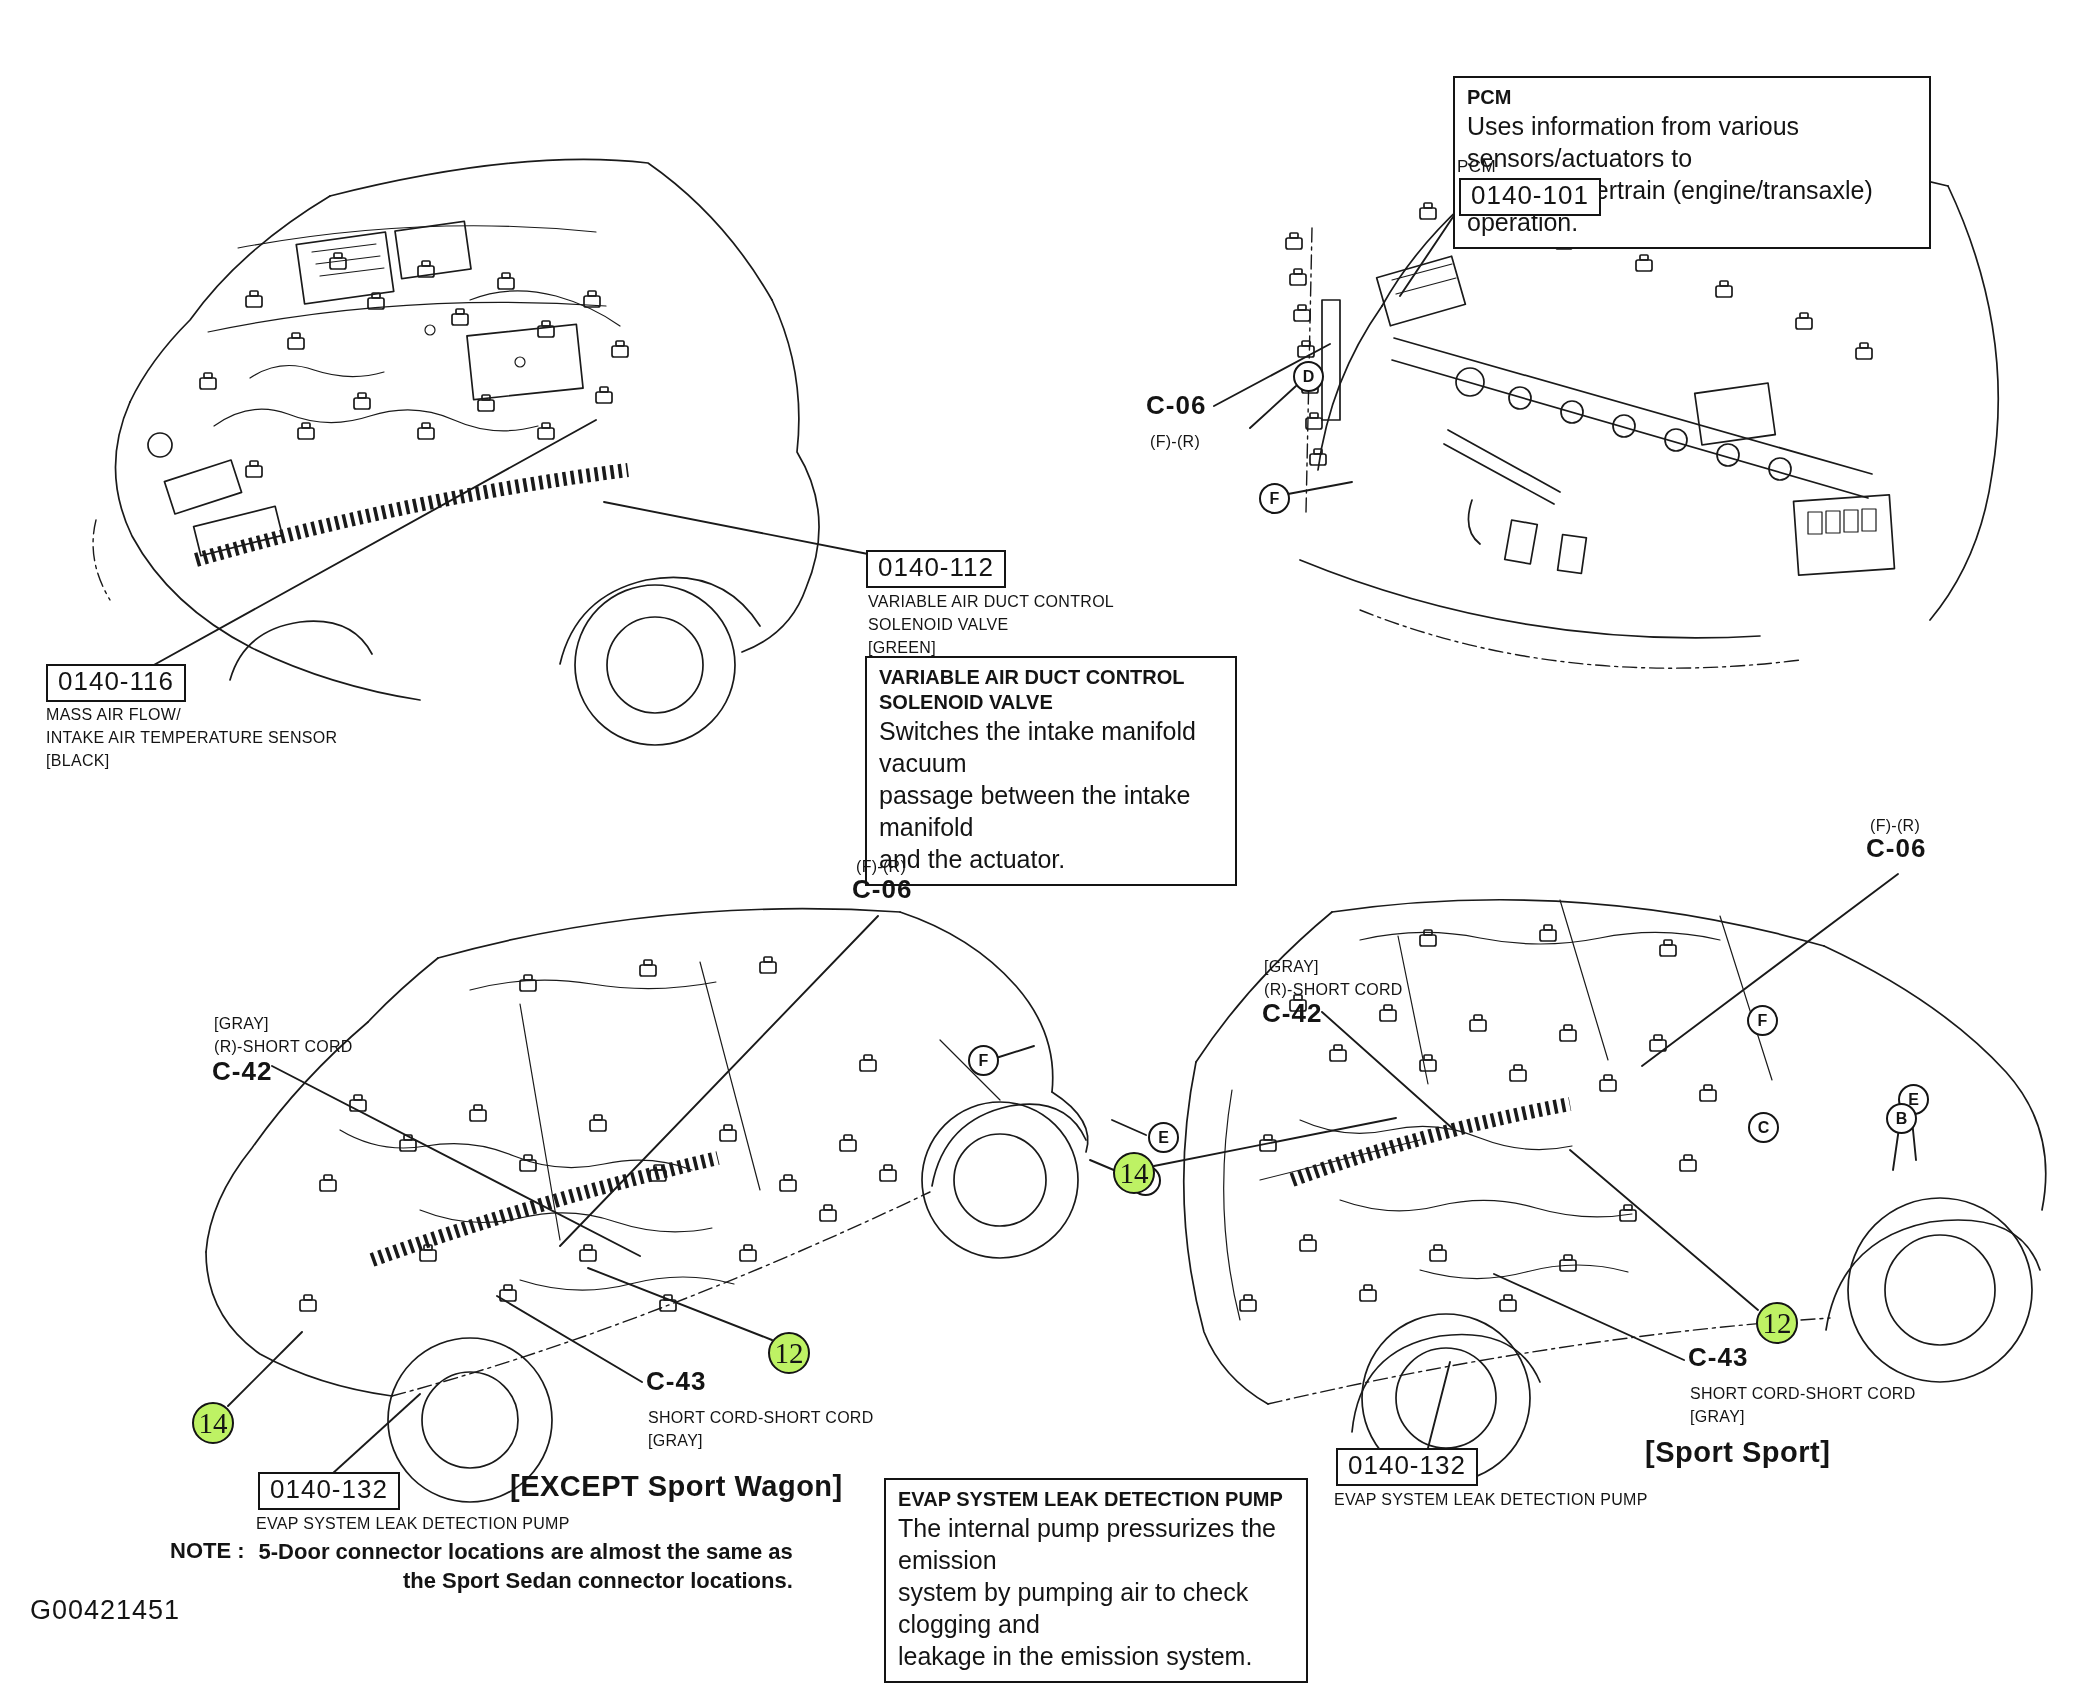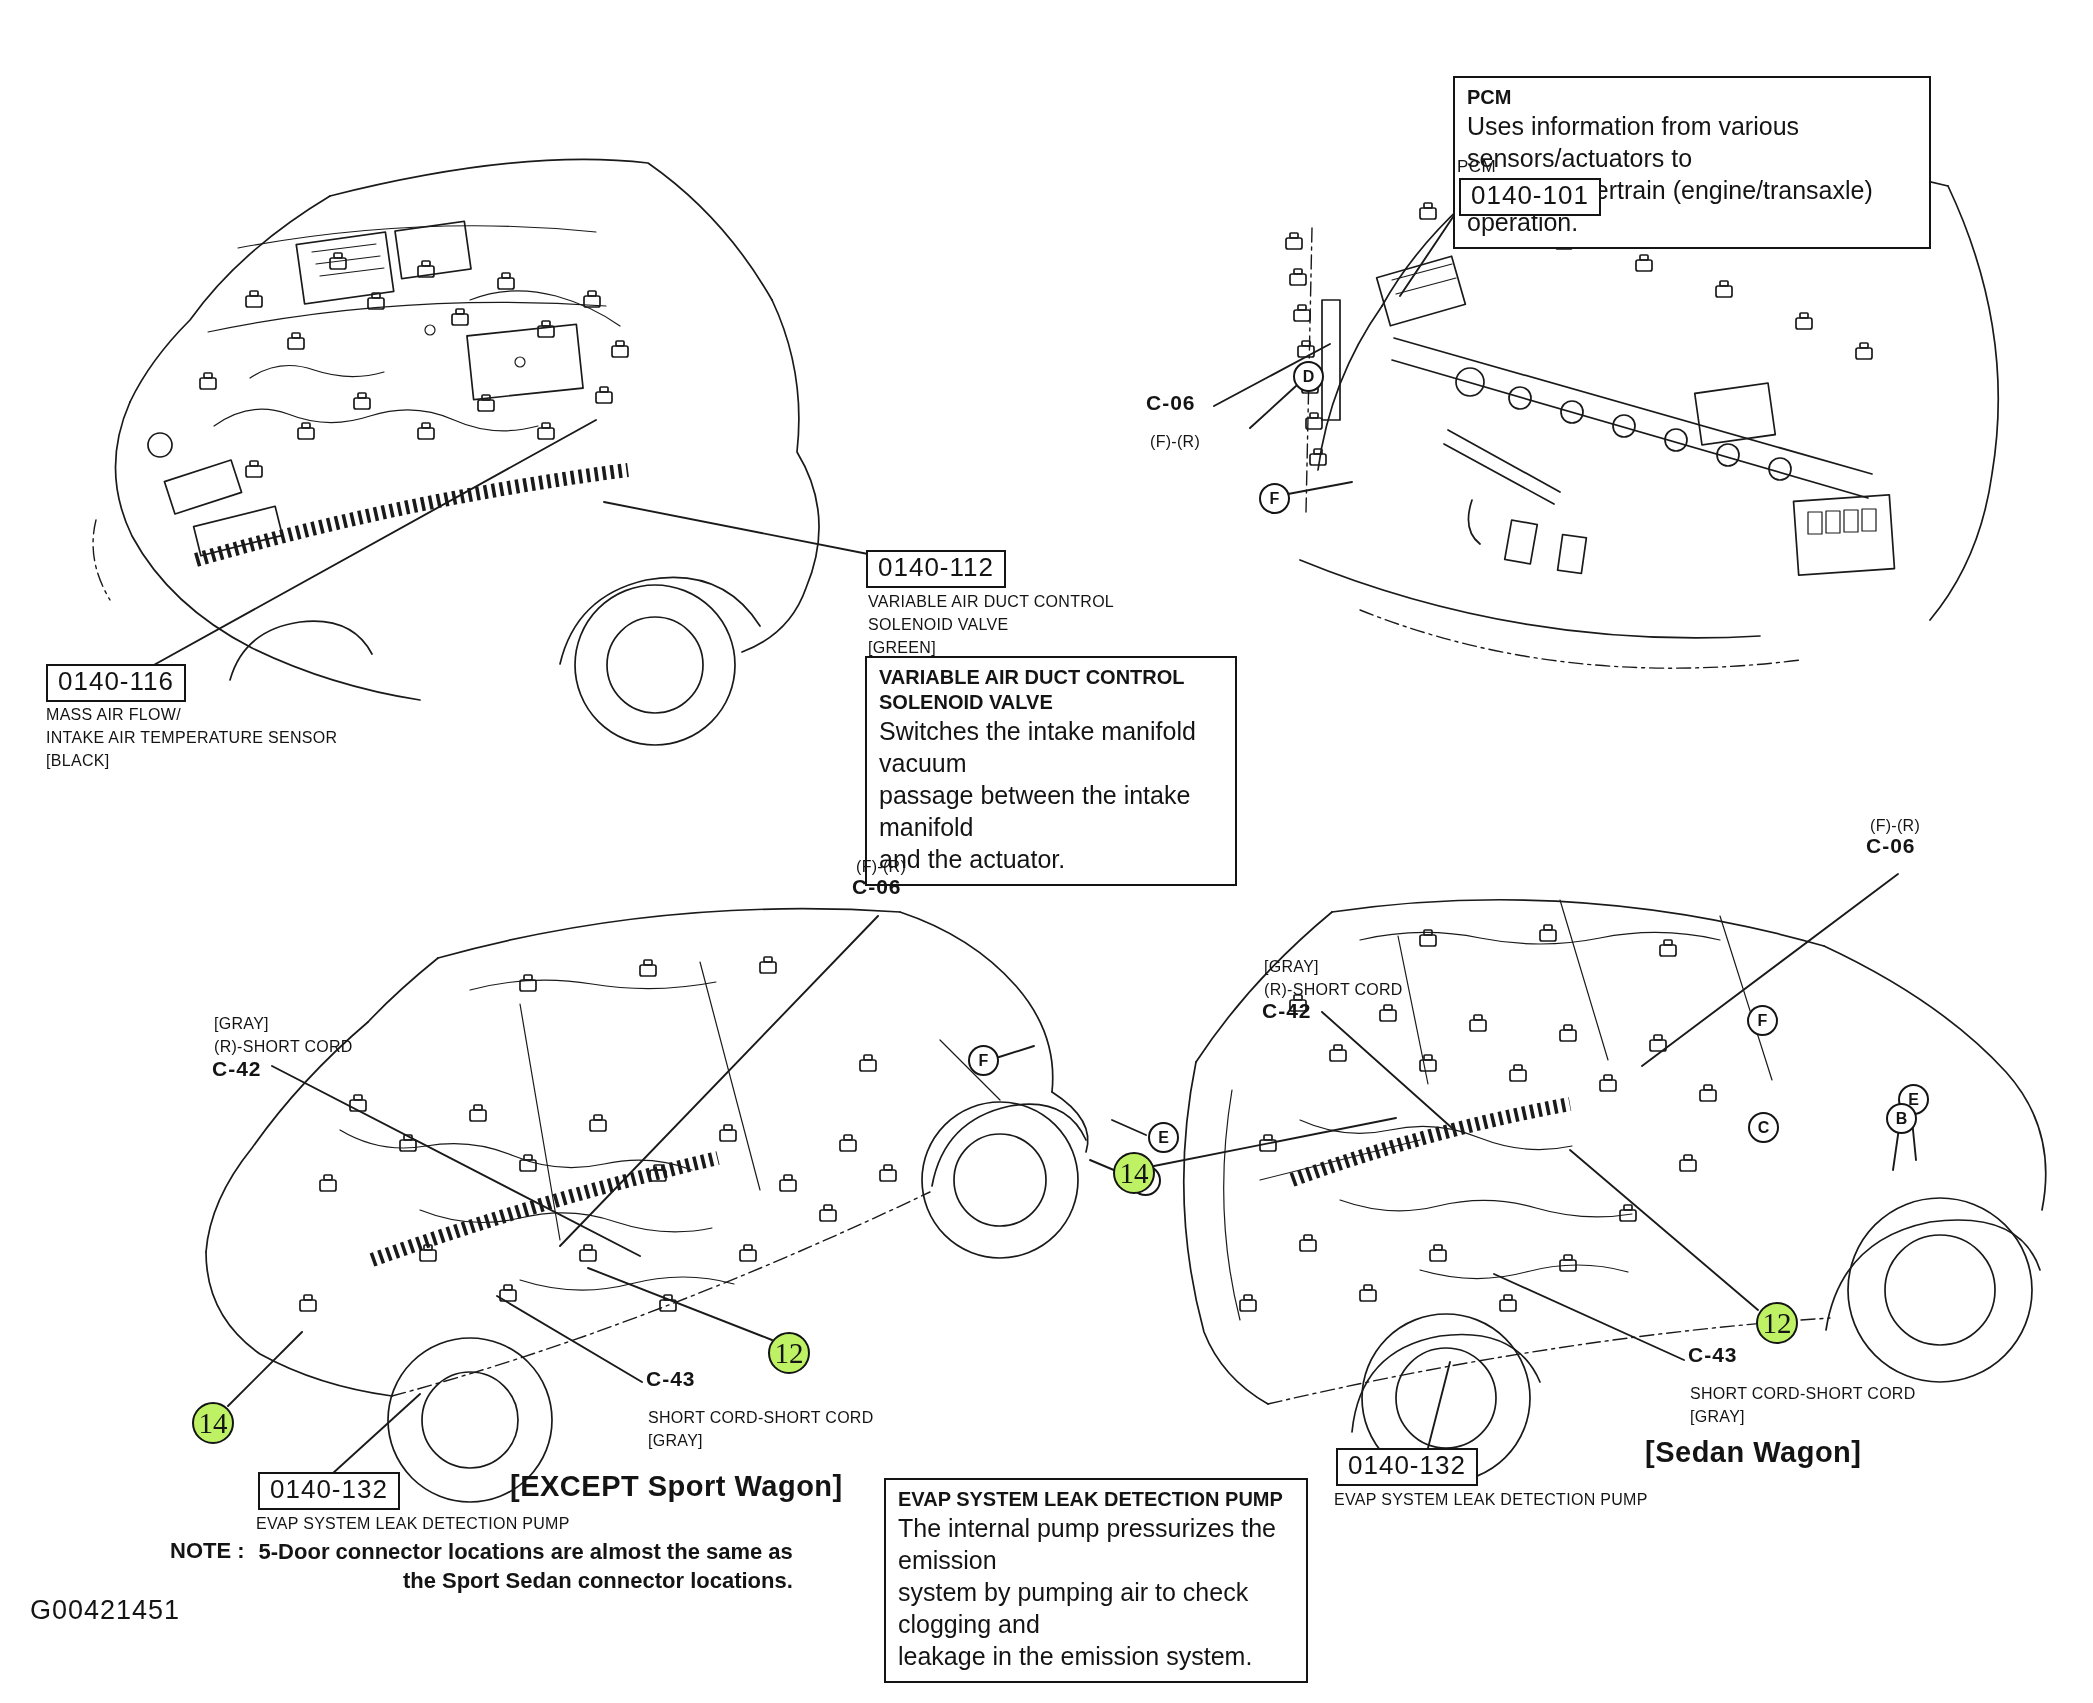--- a/index.html
+++ b/index.html
@@ -6,21 +6,21 @@
   body{font-family:"Liberation Sans", sans-serif;color:#141414;}
   #canvas{position:relative;width:2093px;height:1703px;background:#fff;overflow:hidden;}
   .art{position:absolute;left:0;top:0;}
   .art path,.art line,.art rect,.art circle,.art ellipse{fill:none;stroke:#1a1a1a;stroke-width:1.7;stroke-linecap:round;stroke-linejoin:round;}
   .art .hatch{stroke-width:14;stroke-dasharray:3.5 4.5;stroke-linecap:butt;}
   .art .dashdot{stroke-dasharray:14 5 3 5;stroke-width:1.4;}
   .art .thin{stroke-width:1.2;}
   .art .leader{stroke-width:1.9;}
   .code-box{position:absolute;border:2px solid #141414;background:#fff;font-size:26px;line-height:1.15;padding:1px 10px 3px 10px;letter-spacing:1px;}
   .cap{position:absolute;font-size:16px;line-height:1.45;white-space:pre-line;letter-spacing:.3px;}
-  .big-code{position:absolute;font-size:21px;font-weight:700;line-height:1;letter-spacing:1px;}
+  .big-code{position:absolute;font-size:26px;font-weight:700;line-height:1;letter-spacing:1px;}
   .info-box{position:absolute;border:2px solid #141414;background:#fff;padding:7px 10px 9px 12px;}
   .info-title{font-size:20px;font-weight:700;line-height:1.25;white-space:pre-line;}
   .info-body{font-size:25px;line-height:1.28;white-space:pre-line;}
   .c-num{position:absolute;width:38px;height:38px;border:2.5px solid #141414;border-radius:50%;background:#bef264;font-size:29px;display:flex;align-items:center;justify-content:center;font-family:Liberation Serif, serif;}
   .c-letter{position:absolute;width:27px;height:27px;border:2px solid #141414;border-radius:50%;background:#fff;font-size:16px;font-weight:600;display:flex;align-items:center;justify-content:center;}
   .variant{position:absolute;font-size:29px;font-weight:700;letter-spacing:.5px;}
   .note{position:absolute;display:flex;gap:14px;font-size:22px;font-weight:700;}
   .note-text{white-space:pre-line;line-height:1.3;text-align:right;}
   .figid{position:absolute;font-size:27px;letter-spacing:1px;}
   .smalltag{position:absolute;font-size:17px;letter-spacing:.5px;}
@@ -293,21 +293,21 @@
   <div class="cap" style="left:1264px;top:955px;">[GRAY]
 (R)-SHORT CORD</div>
   <div class="big-code" style="left:1262px;top:1000px;">C-42</div>
   <div class="c-num" style="left:1113px;top:1152px;">14</div>
   <div class="c-num" style="left:1756px;top:1302px;">12</div>
   <div class="big-code" style="left:1688px;top:1344px;">C-43</div>
   <div class="cap" style="left:1690px;top:1382px;">SHORT CORD-SHORT CORD
 [GRAY]</div>
   <div class="code-box" style="left:1336px;top:1448px;">0140-132</div>
   <div class="cap" style="left:1334px;top:1488px;">EVAP SYSTEM LEAK DETECTION PUMP</div>
-  <div class="variant" style="left:1645px;top:1436px;">[Sedan Wagon]</div>
+  <div class="variant" style="left:1645px;top:1436px;">[Sport Sport]</div>
   <div class="c-letter" style="left:1747px;top:1005px;">F</div>
   <div class="c-letter" style="left:1748px;top:1112px;">C</div>
   <div class="c-letter" style="left:1898px;top:1084px;">E</div>
   <div class="c-letter" style="left:1886px;top:1103px;">B</div>
 
   <div class="info-box" style="left:884px;top:1478px;width:398px;">
     <div class="info-title">EVAP SYSTEM LEAK DETECTION PUMP</div>
     <div class="info-body">The internal pump pressurizes the emission
 system by pumping air to check clogging and
 leakage in the emission system.</div>

